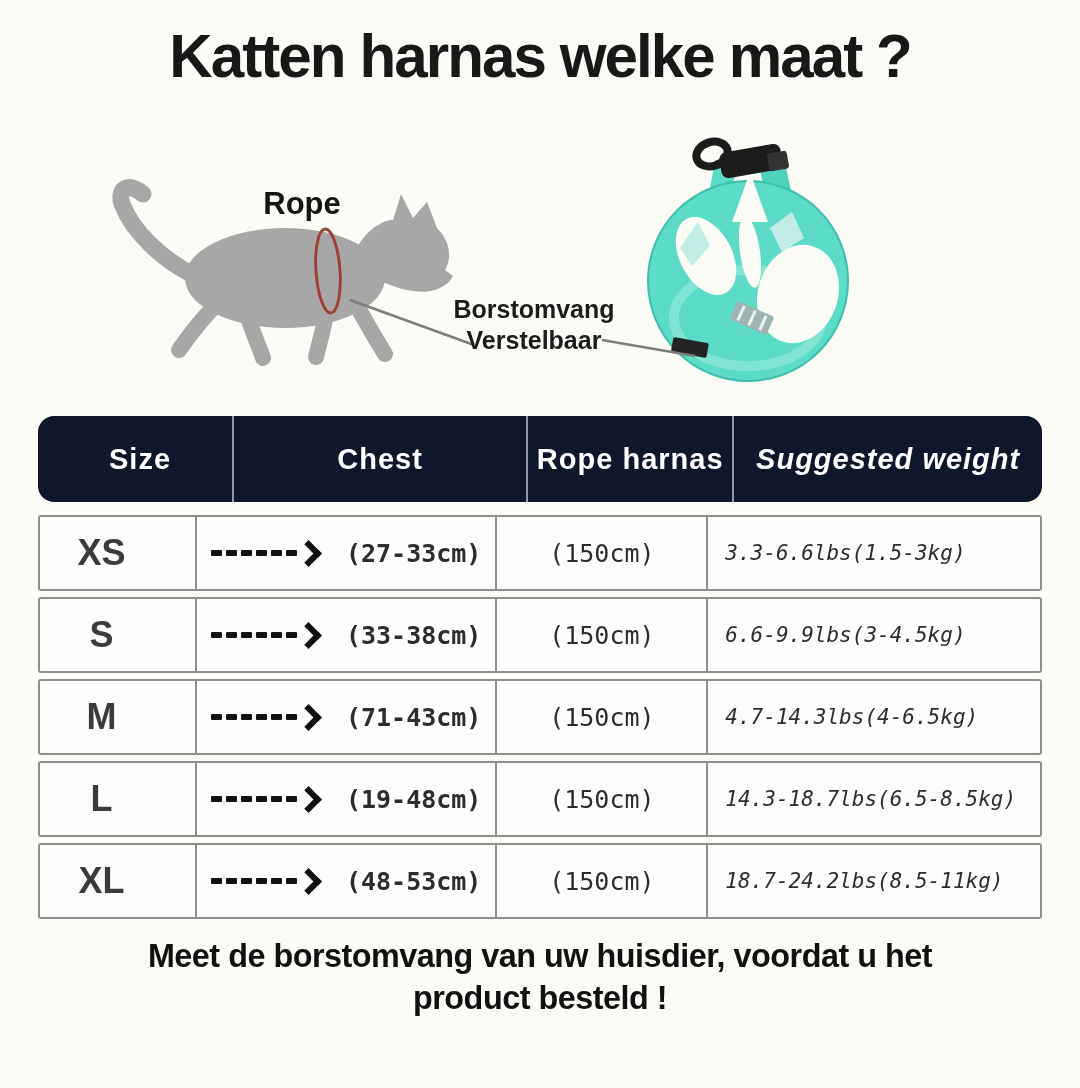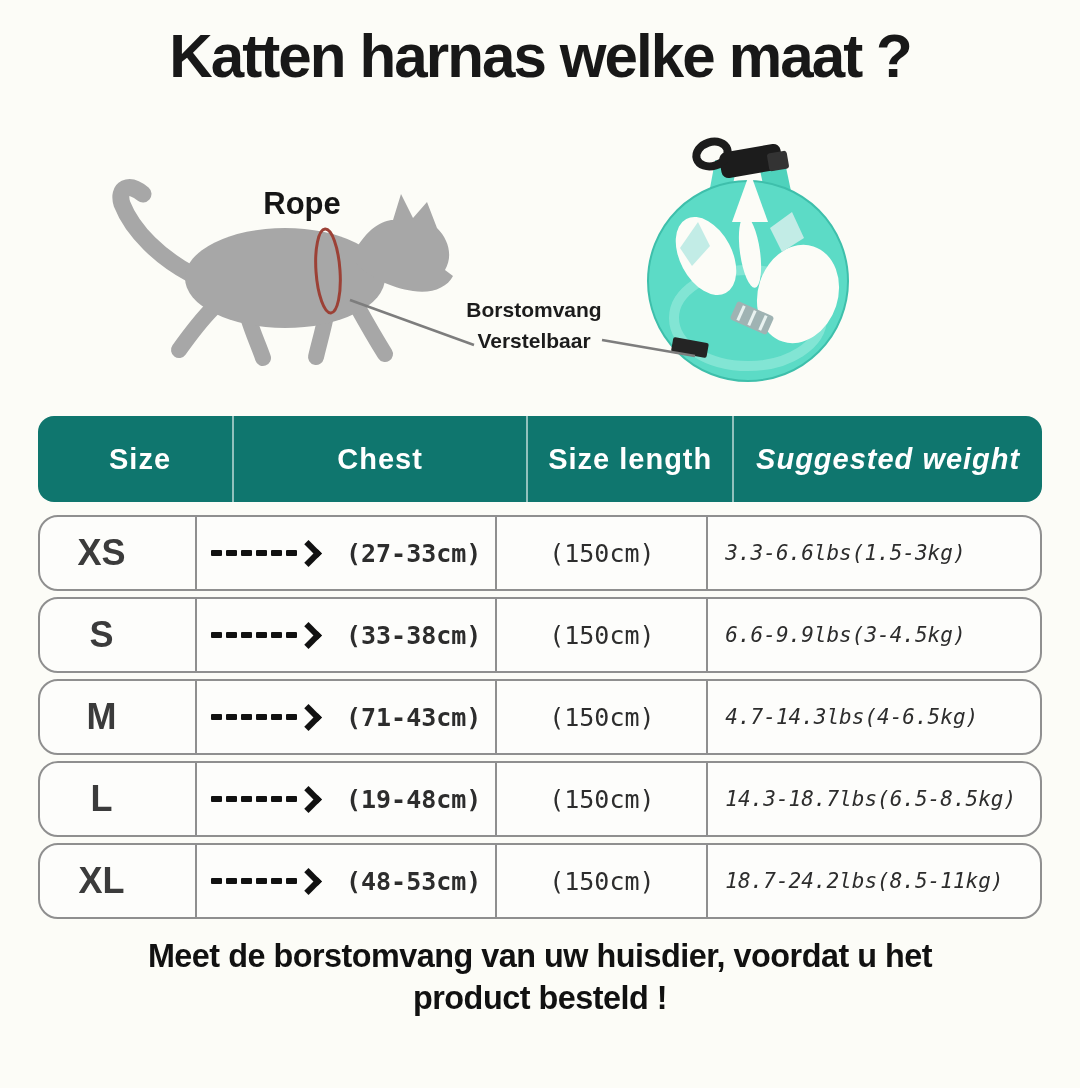--- a/index.html
+++ b/index.html
@@ -20,40 +20,40 @@
   .diagram svg{position:absolute;}
   .cat-svg{left:95px;top:60px;}
   .harness-svg{left:620px;top:10px;}
   .leaders{left:0;top:0;width:1080px;height:300px;pointer-events:none;}
   .borst-label{
     position:absolute;left:232px;top:70px;width:140px;text-align:center;
     font-weight:bold;font-size:31px;color:#151515;letter-spacing:0px;
   }
   .annotation{
     position:absolute;left:446px;top:178px;width:176px;text-align:center;
-    font-weight:bold;font-size:21px;line-height:31px;color:#1c1c1c;
+    font-weight:bold;font-size:25px;line-height:31px;color:#1c1c1c;
   }
   
   .size-table{margin:0 38px;}
   .thead{
     display:flex;height:86px;border-radius:16px;align-items:stretch;
-    background:#0f766e;margin-bottom:13px;padding-left:42px;
+    background:#0f172a;margin-bottom:13px;padding-left:42px;
   }
   .thead .cell{
     display:flex;align-items:center;justify-content:center;
     color:#ffffff;font-size:29px;font-weight:bold;letter-spacing:1px;
   }
   .thead .cell + .cell{border-left:2px solid rgba(255,255,255,0.55);}
   .col-size{width:13%;}
   .col-chest{width:31.6%;margin-left:32px;}
   .col-rope{width:22.1%;}
   .col-weight{width:33.3%;font-style:italic;}
   .trow{
     display:flex;height:72px;background:#fdfdfb;
-    border:2px solid #8f8f8f;border-radius:20px;margin-bottom:6px;
+    border:2px solid #8f8f8f;border-radius:3px;margin-bottom:6px;
     align-items:stretch;
   }
   .trow .cell{display:flex;align-items:center;justify-content:center;}
   .trow .cell + .cell{border-left:2px solid #8f8f8f;}
   .size-val{
     font-weight:bold;font-size:36px;color:#3b3b3b;letter-spacing:0px;
     font-family:"Liberation Sans",sans-serif;
   }
   .mono{
     font-family:"DejaVu Sans Mono",monospace;color:#2d2d2d;
@@ -151,21 +151,21 @@
     <div>Borstomvang</div>
     <div>Verstelbaar</div>
   </div>
 </div>
 
 <div class="size-table">
 
   <div class="thead">
     <div class="cell col-size">Size</div>
     <div class="cell col-chest">Chest</div>
-    <div class="cell col-rope">Size length</div>
+    <div class="cell col-rope">Rope harnas</div>
     <div class="cell col-weight">Suggested weight</div>
   </div>
 
   <div class="trow">
     <div class="cell col-size size-val">XS</div>
     <div class="cell col-chest chest-cell">
       <span class="arrow">
         <span class="dash"></span>
           <span class="dash"></span>
           <span class="dash"></span>

